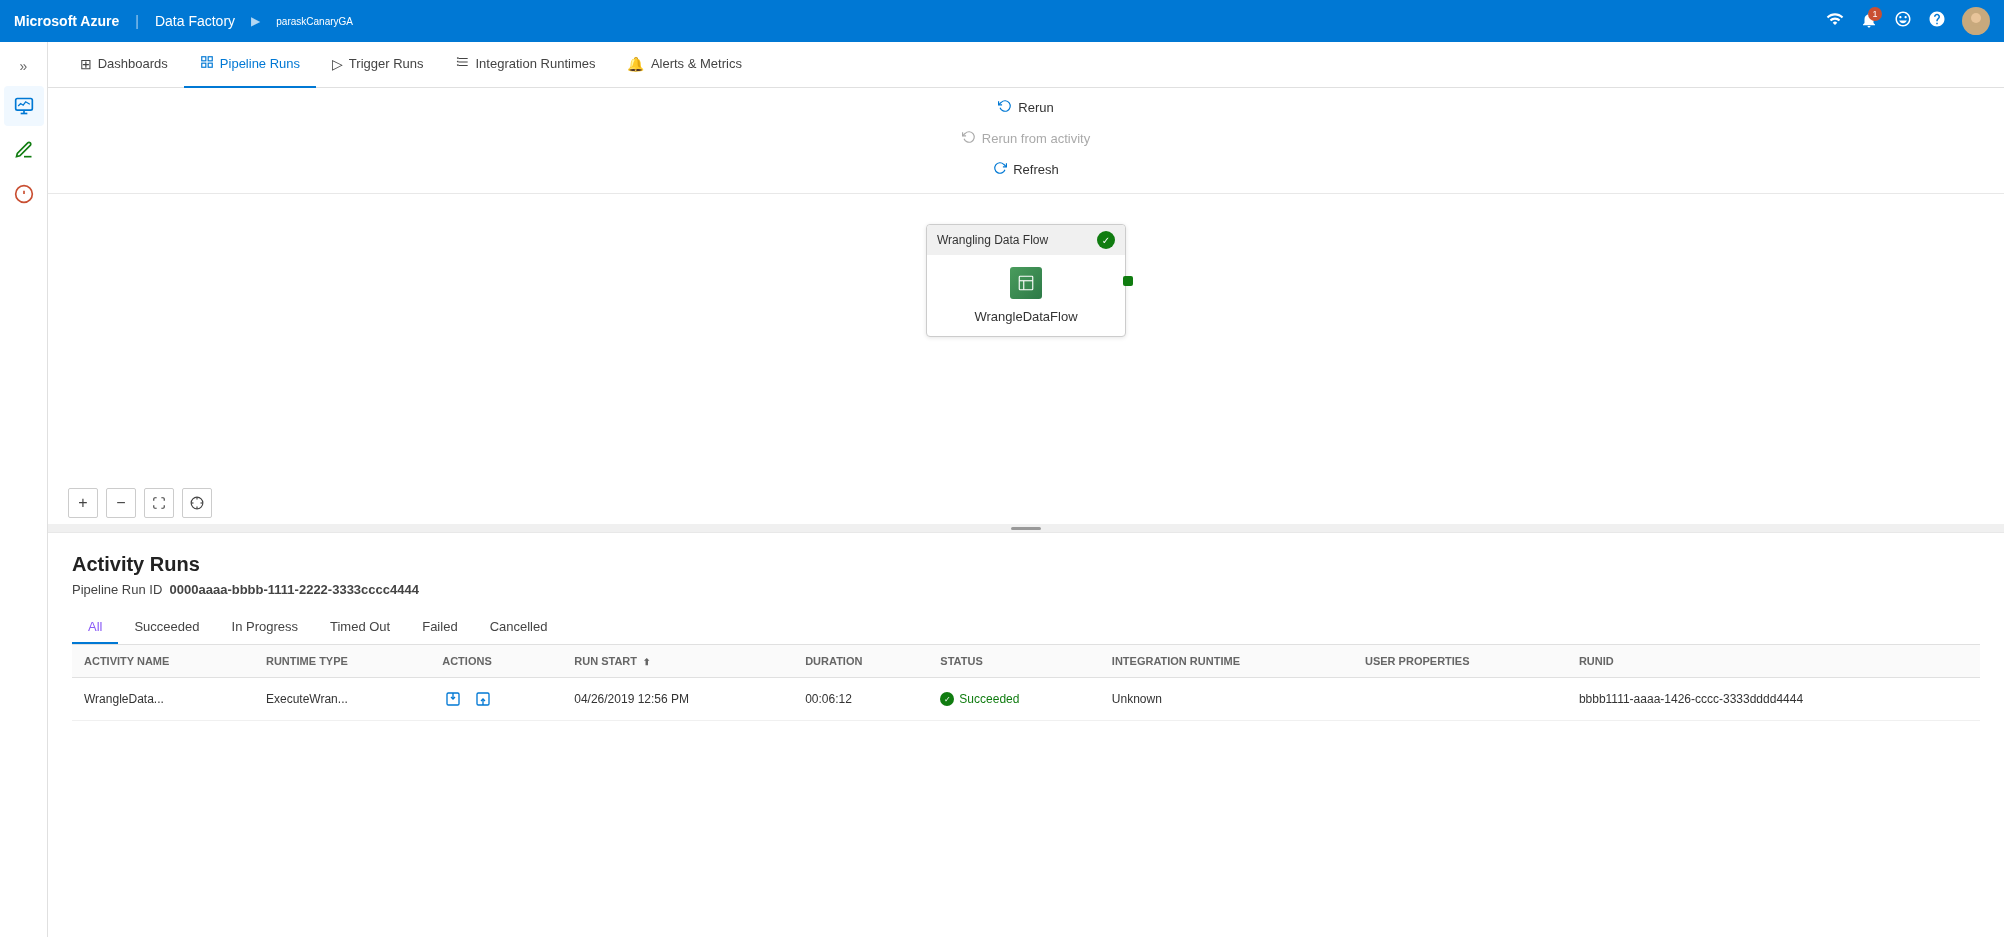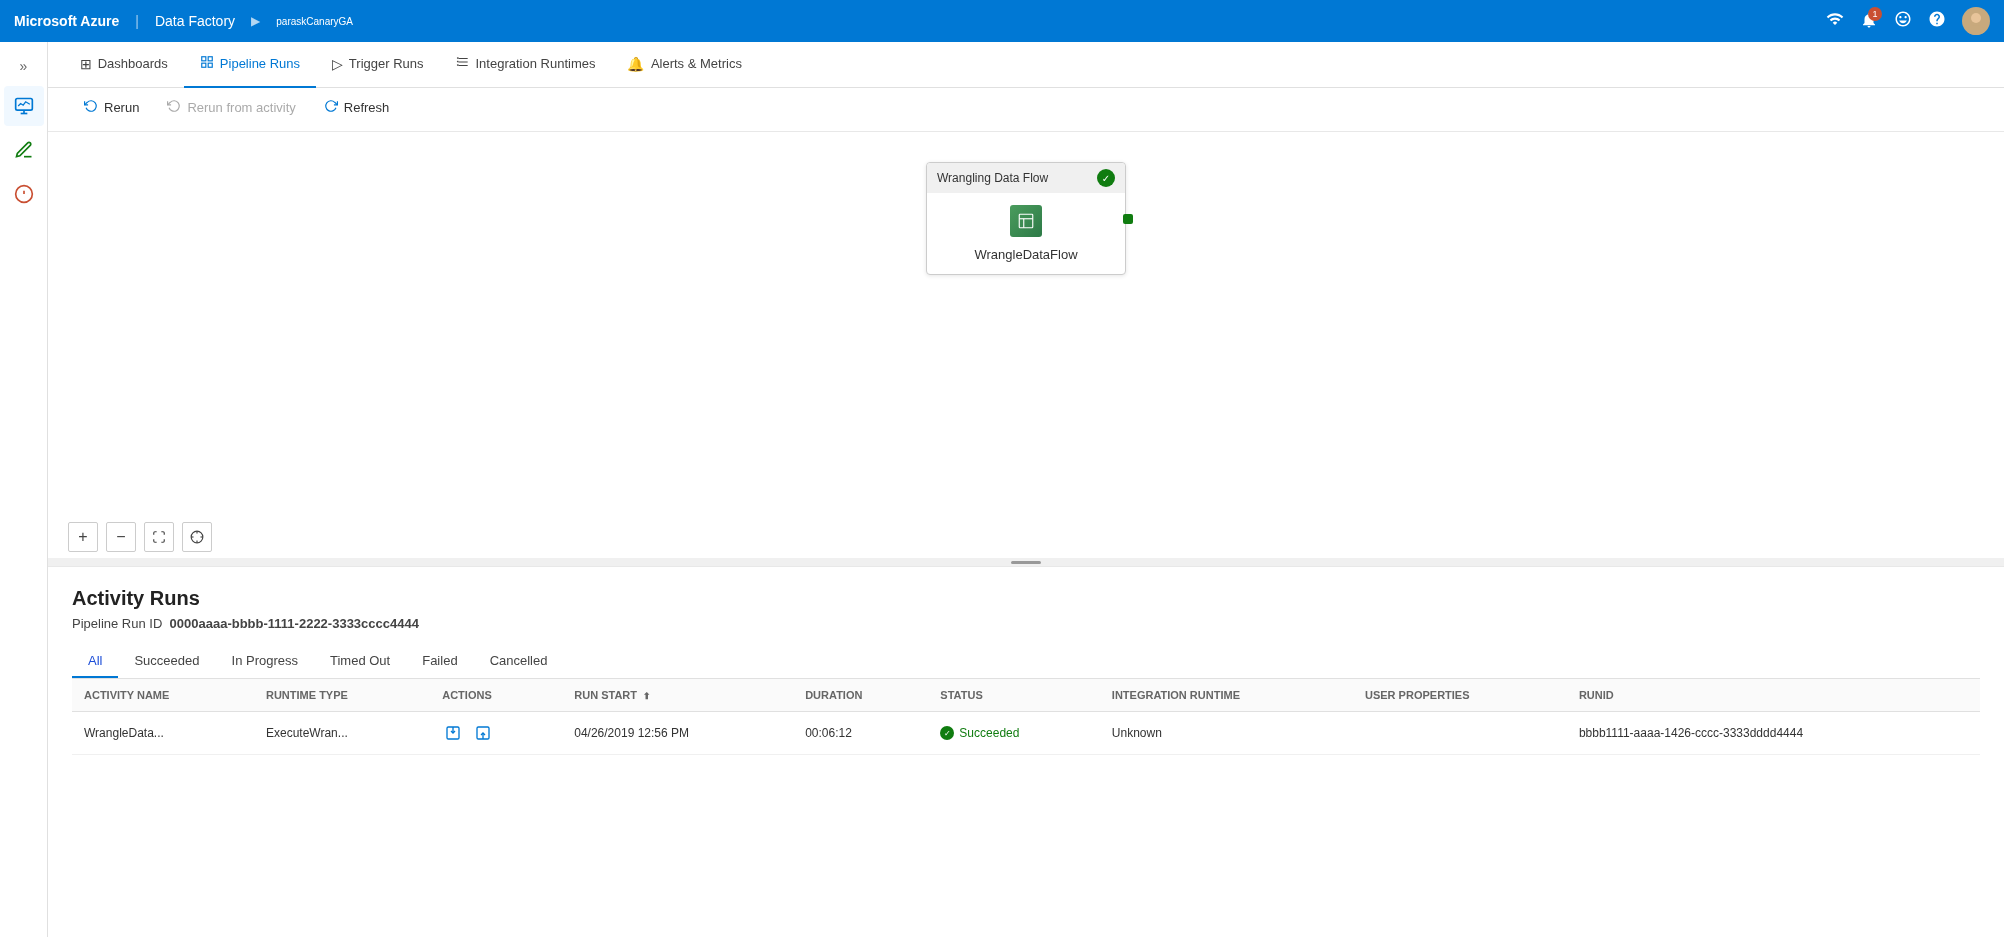--- a/index.html
+++ b/index.html
@@ -101,34 +101,35 @@
       display: flex; align-items: center; gap: 6px;
     }
     .breadcrumb-link { color: #0078d4; cursor: pointer; text-decoration: none; }
     .breadcrumb-sep { color: #666; }
     .breadcrumb-current { color: #333; }
 
     
     .toolbar {
       display: flex; align-items: center; gap: 4px;
       padding: 6px 24px 10px;
+      flex-direction: column;
     }
     .toolbar-btn {
       display: flex; align-items: center; gap: 6px;
       padding: 5px 12px; font-size: 13px; color: #333;
       background: transparent; border: none; cursor: pointer;
       border-radius: 2px;
     }
     .toolbar-btn.disabled { color: #aaa; cursor: default; }
 
     
     .canvas-area {
       border-top: 1px solid #e8e8e8;
       border-bottom: 1px solid #e8e8e8;
-      height: 436px;
+      height: 340px;
       position: relative;
       background: #fff;
       overflow: hidden;
     }
     .canvas-controls {
       position: absolute; bottom: 14px; left: 20px;
       display: flex; align-items: center; gap: 8px;
     }
     .canvas-ctrl-btn {
       width: 30px; height: 30px; display: flex; align-items: center; justify-content: center;
@@ -191,21 +192,21 @@
     
     .filter-tabs {
       display: flex; gap: 0; border-bottom: 1px solid #e0e0e0;
       margin-bottom: 0;
     }
     .filter-tab {
       padding: 8px 16px; font-size: 13px; color: #444;
       cursor: pointer; border-bottom: 2px solid transparent;
       white-space: nowrap;
     }
-    .filter-tab.active { color: #1d4ed8; border-bottom: 2px solid #0078d4; }
+    .filter-tab.active { color: #8b5cf6; border-bottom: 2px solid #0078d4; }
 
     
     .data-table { width: 100%; border-collapse: collapse; font-size: 12px; }
     .data-table th {
       text-align: left; padding: 10px 12px;
       color: #666; font-weight: 600; font-size: 11px;
       border-bottom: 1px solid #e0e0e0;
       background: #fafafa;
       white-space: nowrap;
     }

